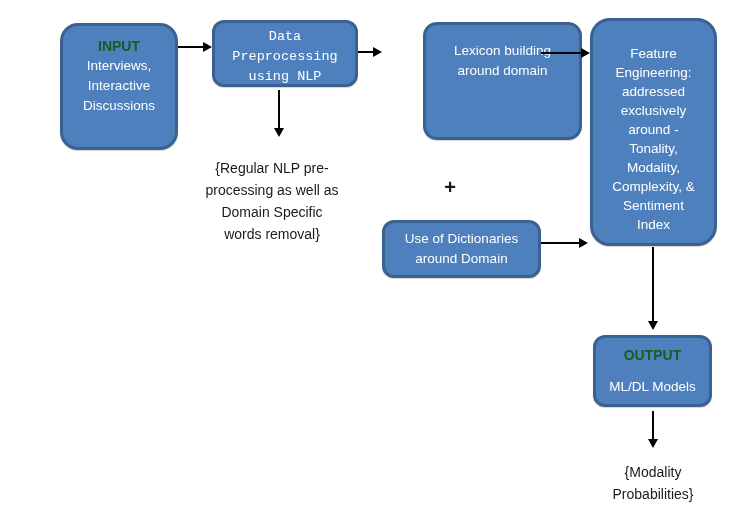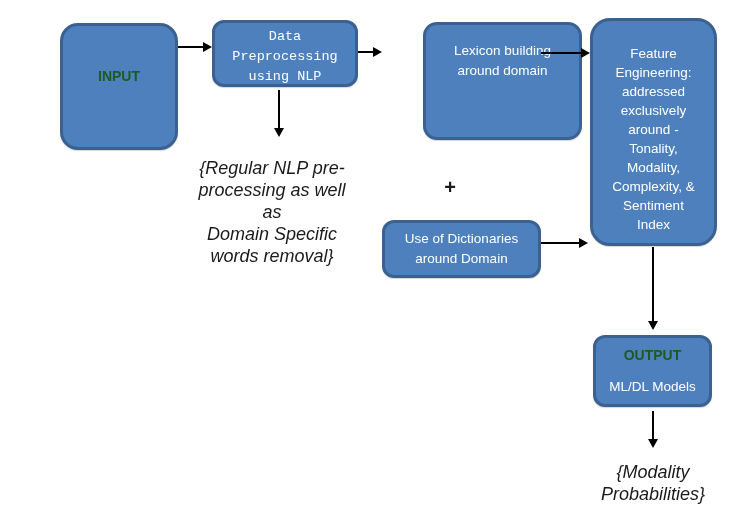--- a/index.html
+++ b/index.html
@@ -44,25 +44,24 @@
   .input-box    { left: 60px;  top: 23px;  width: 118px; height: 127px; border-radius: 18px; padding-bottom: 22px; }
   .prep-box     { left: 212px; top: 20px;  width: 146px; height: 67px;  border-radius: 12px; padding-top: 7px; font-family: Liberation Mono, monospace; }
   .lexicon-box  { left: 382px; top: 22px;  width: 159px; height: 118px; border-radius: 14px; justify-content: flex-start; padding-top: 16px; margin-left: 41px; }
   .feature-box  { left: 590px; top: 18px;  width: 127px; height: 228px; border-radius: 20px; padding-top: 14px; line-height: 19px; }
   .dict-box     { left: 382px; top: 220px; width: 159px; height: 58px;  border-radius: 12px; }
   .output-box   { left: 593px; top: 335px; width: 119px; height: 72px;  border-radius: 12px; gap: 12px; }
 
   .note {
     position: absolute;
     color: var(--note-text);
-    font-size: 18px;
+    font-size: 14px;
     line-height: 22px;
     text-align: center;
     white-space: pre-line;
-    font-style: italic;
   }
   .nlp-note       { left: 192px; top: 157px; width: 160px; }
   .predicted-note { left: 573px; top: 461px; width: 160px; }
 
   .plus {
     position: absolute;
     left: 438px; top: 176px; width: 24px;
     color: var(--note-text);
     font-size: 20px;
     font-weight: bold;
@@ -95,20 +94,23 @@
   .a6 { left: 652px; top: 247px; height: 74px; }
   .a7 { left: 652px; top: 411px; height: 28px; }
 </style>
 </head>
 <body>
 
 <div class="canvas">
 
   <div class="node input-box">
     <span class="label title">INPUT</span>
+    <span class="label">Interviews,
+Interactive
+Discussions</span>
   </div>
 
   <div class="node prep-box">
     <span class="label">Data Preprocessing
 using NLP</span>
   </div>
 
   <div class="node lexicon-box">
     <span class="label">Lexicon building
 around domain</span>

